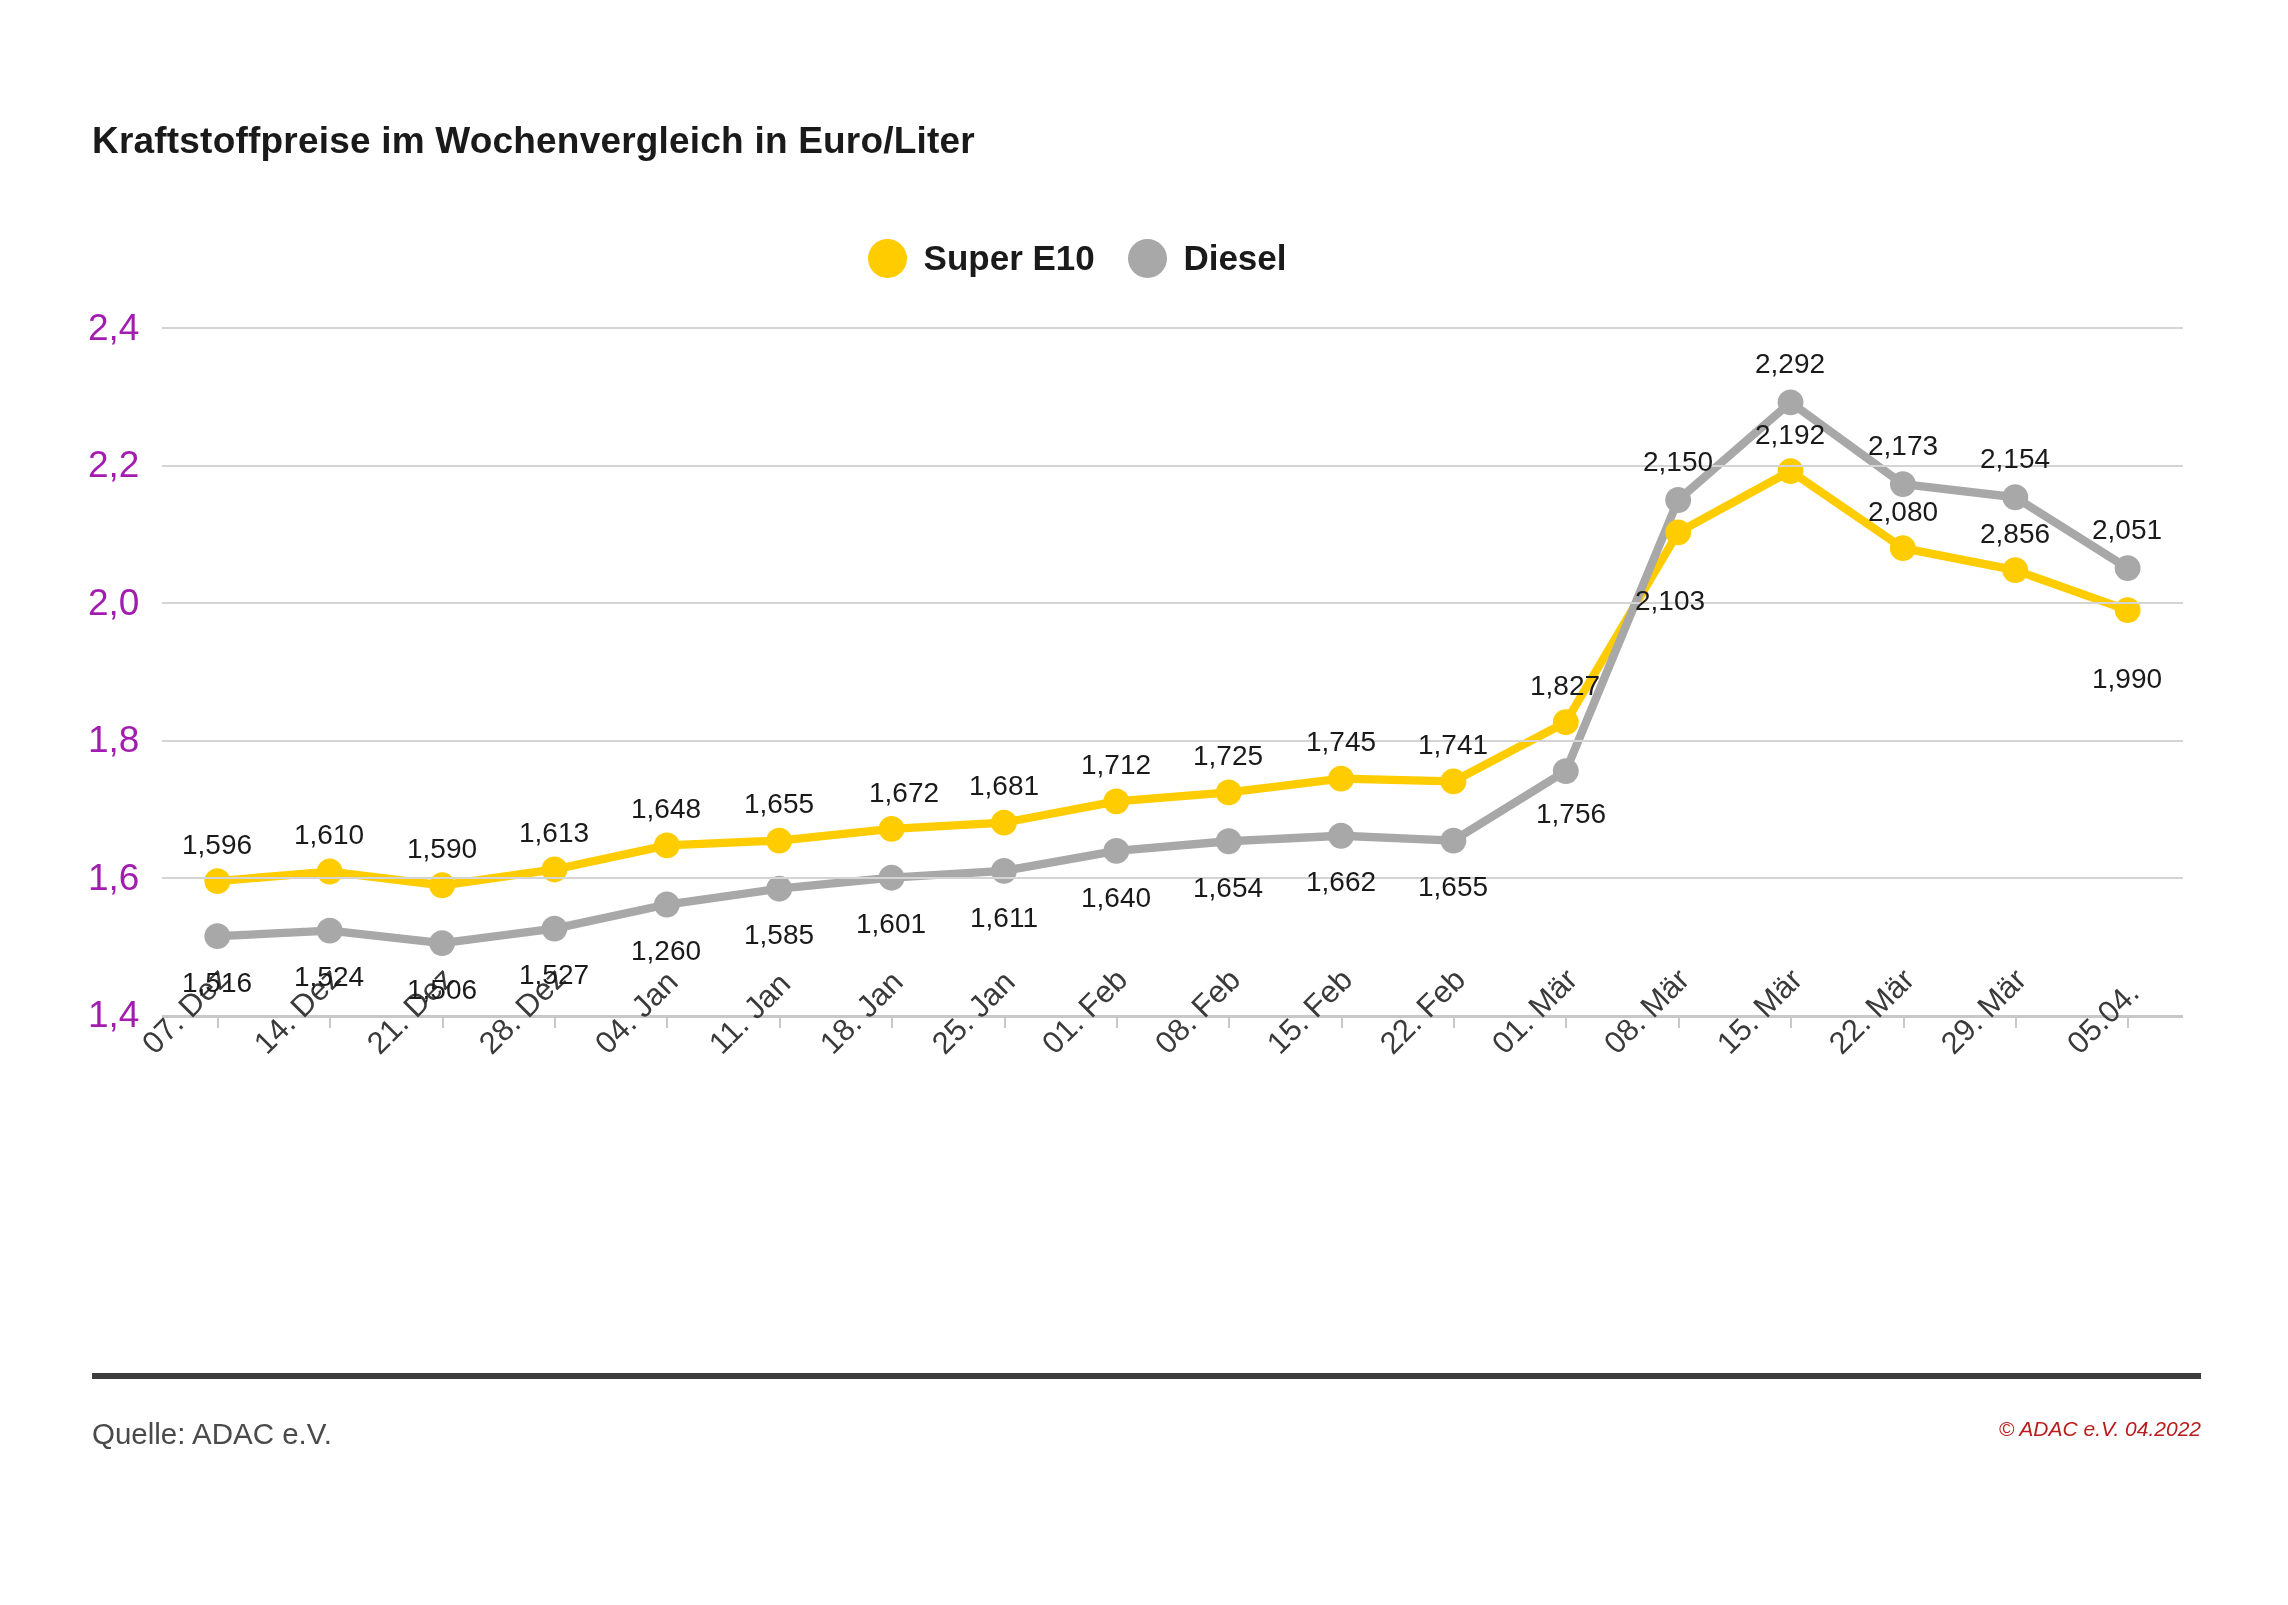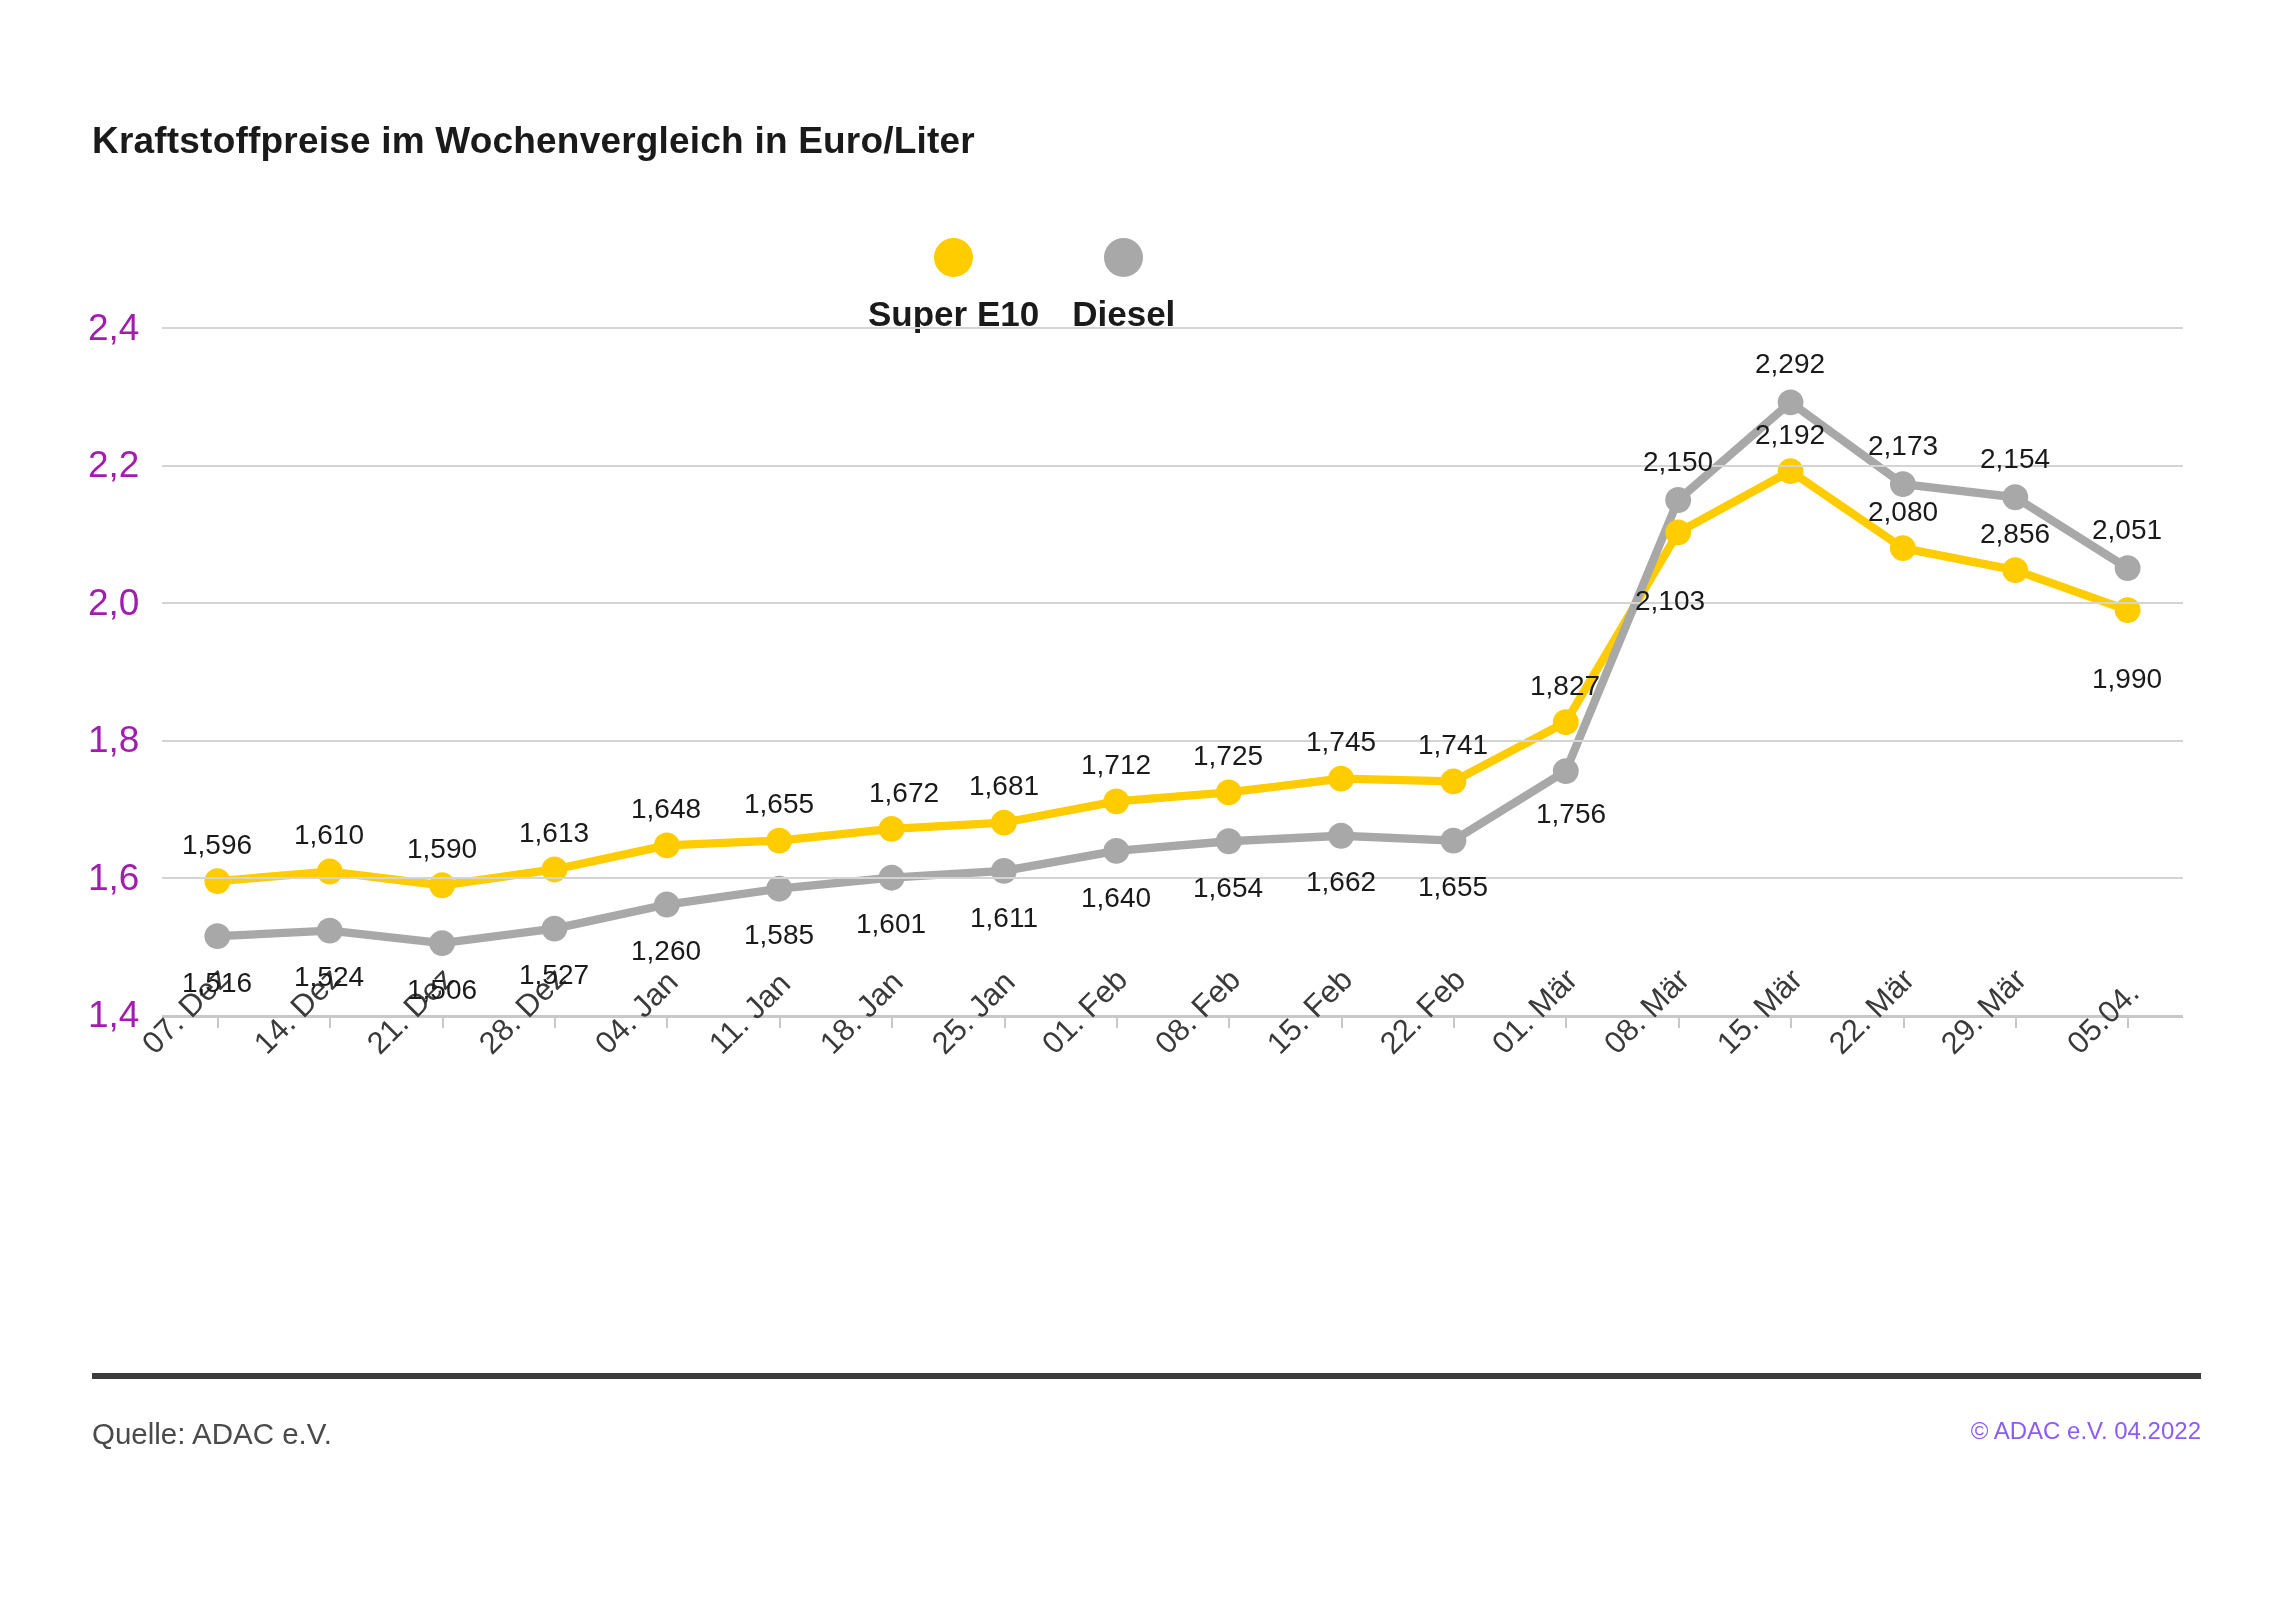--- a/index.html
+++ b/index.html
@@ -38,21 +38,20 @@
     display: flex;
     align-items: center;
     gap: 33px;
     font-size: 35px;
     font-weight: bold;
   }
   .legend-item {
     display: flex;
     align-items: center;
     gap: 16.6px;
-    flex-direction: column;
   }
   .legend-dot {
     width: 39px;
     height: 39px;
     border-radius: 50%;
     display: block;
   }
   .legend-dot.e10 { background: #ffcc00; }
   .legend-dot.diesel { background: #a8a8a8; }
   .legend-label { color: #1a1a1a; }
@@ -142,22 +141,23 @@
     position: absolute;
     left: 92px;
     top: 1417px;
     font-size: 29.5px;
     color: #4a4a4a;
   }
   .copyright {
     position: absolute;
     right: 88px;
     top: 1417px;
-    font-size: 24px;
-    color: #8b5cf6;
+    font-size: 21px;
+    color: #b91c1c;
+    font-style: italic;
   }
 </style>
 </head>
 <body>
 
 <div class="page">
 
   <div class="title">Kraftstoffpreise im Wochenvergleich in Euro/Liter</div>
 
   <div class="legend">

